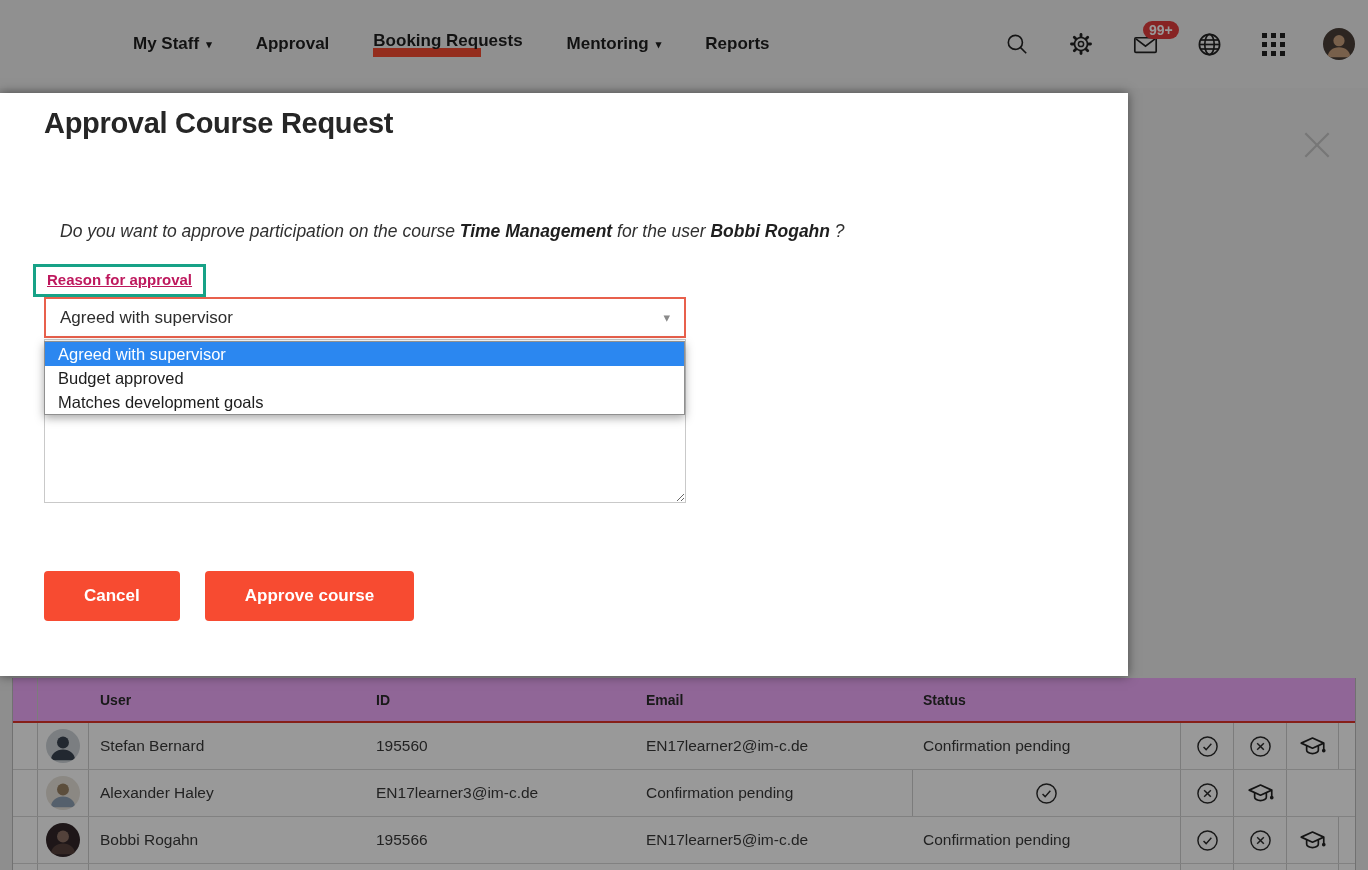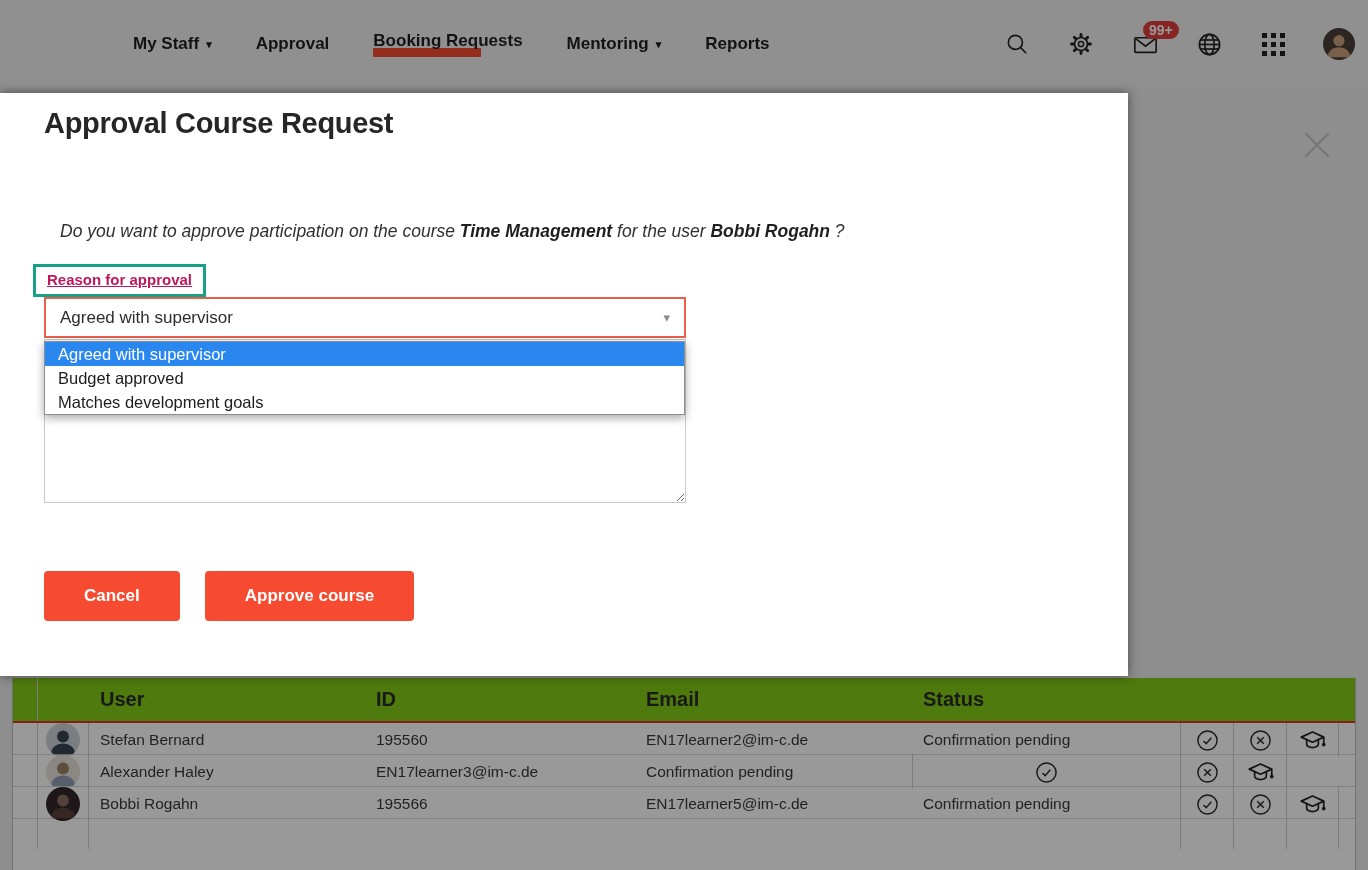--- a/index.html
+++ b/index.html
@@ -53,25 +53,25 @@
 
   
   .table-wrap{
     position:absolute;top:678px;left:12px;width:1344px;height:192px;
     border-left:1px solid #bdbdbd;border-right:1px solid #bdbdbd;
     background:#fff;overflow:hidden;
     --cols:25px 51px 277px 270px 277px 268px 53px 53px 52px 18px;
   }
   .thead{
     display:grid;grid-template-columns:var(--cols);height:45px;align-items:center;
-    background:#84cc16;border-bottom:2px solid var(--table-line);
-    font-weight:bold;font-size:20px;color:#2b2b2b;
+    background:#f0abfc;border-bottom:2px solid var(--table-line);
+    font-weight:bold;font-size:14px;color:#2b2b2b;
   }
   .trow{
-    display:grid;grid-template-columns:var(--cols);height:32px;align-items:center;
+    display:grid;grid-template-columns:var(--cols);height:47px;align-items:center;
     border-bottom:1px solid #d8d8d8;background:#fff;
     font-size:15.5px;color:#3a3a3a;
   }
   .cell{height:100%;display:flex;align-items:center;}
   .c-gutter{border-right:1px solid #cfcfcf;}
   .thead .c-gutter{border-right:1px solid #cfcfcf;}
   .trow .c-avatar,.trow .c-status,.trow .c-i1,.trow .c-i2,.trow .c-i3{border-right:1px solid #cfcfcf;}
   .c-avatar{justify-content:center;}
   .c-avatar .avatar{width:34px;height:34px;}
   .c-user{padding-left:11px;}

